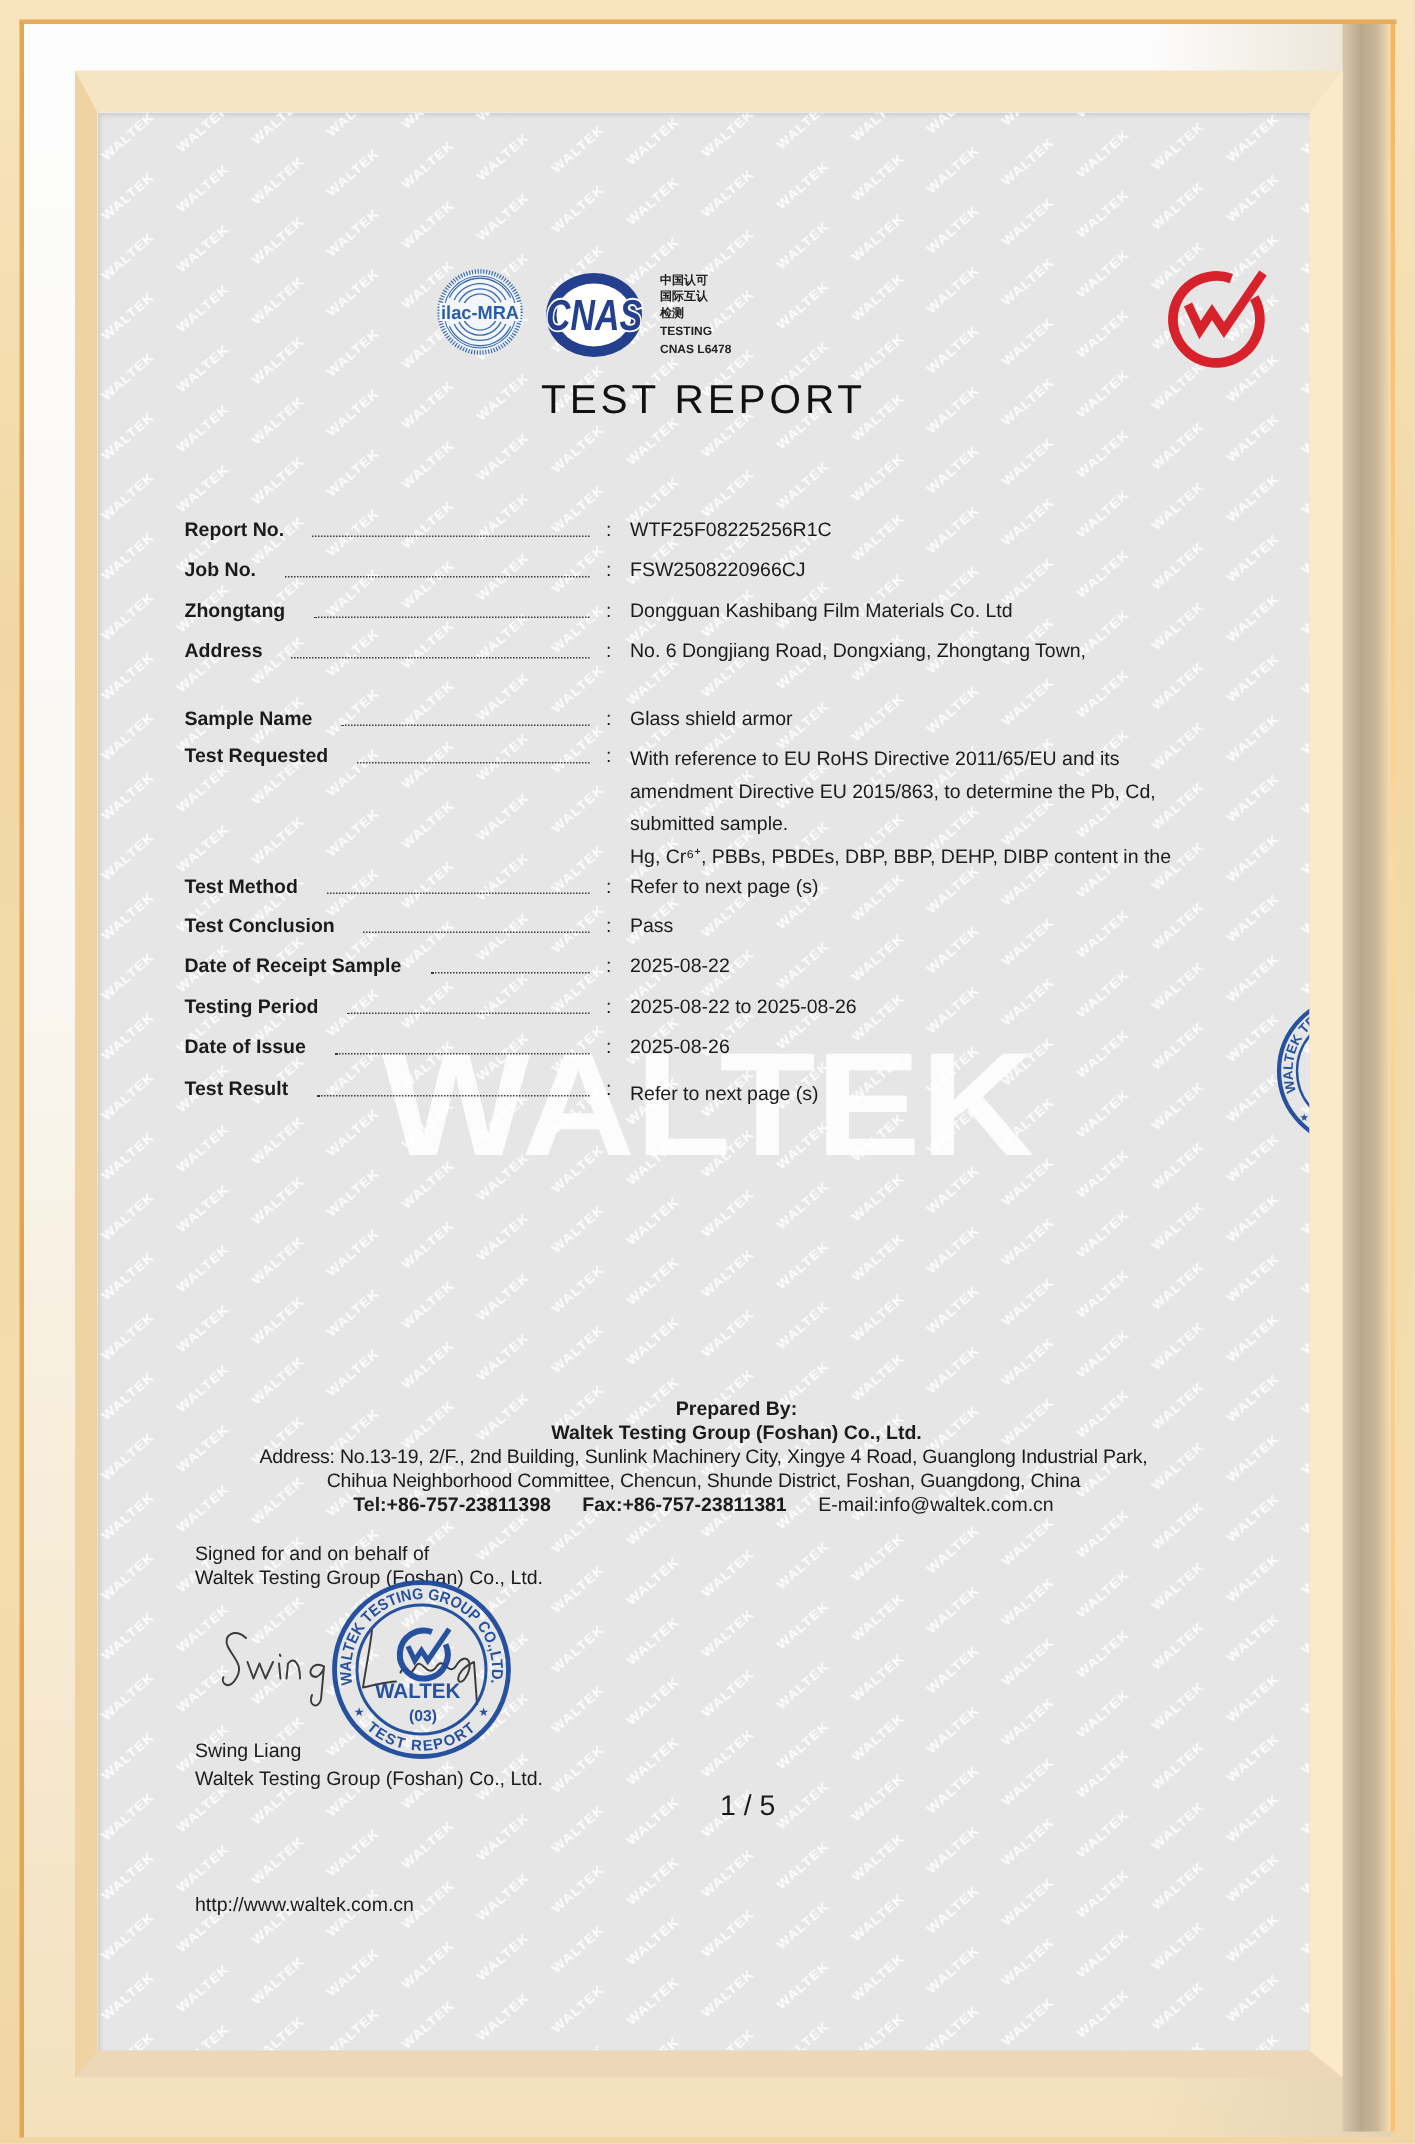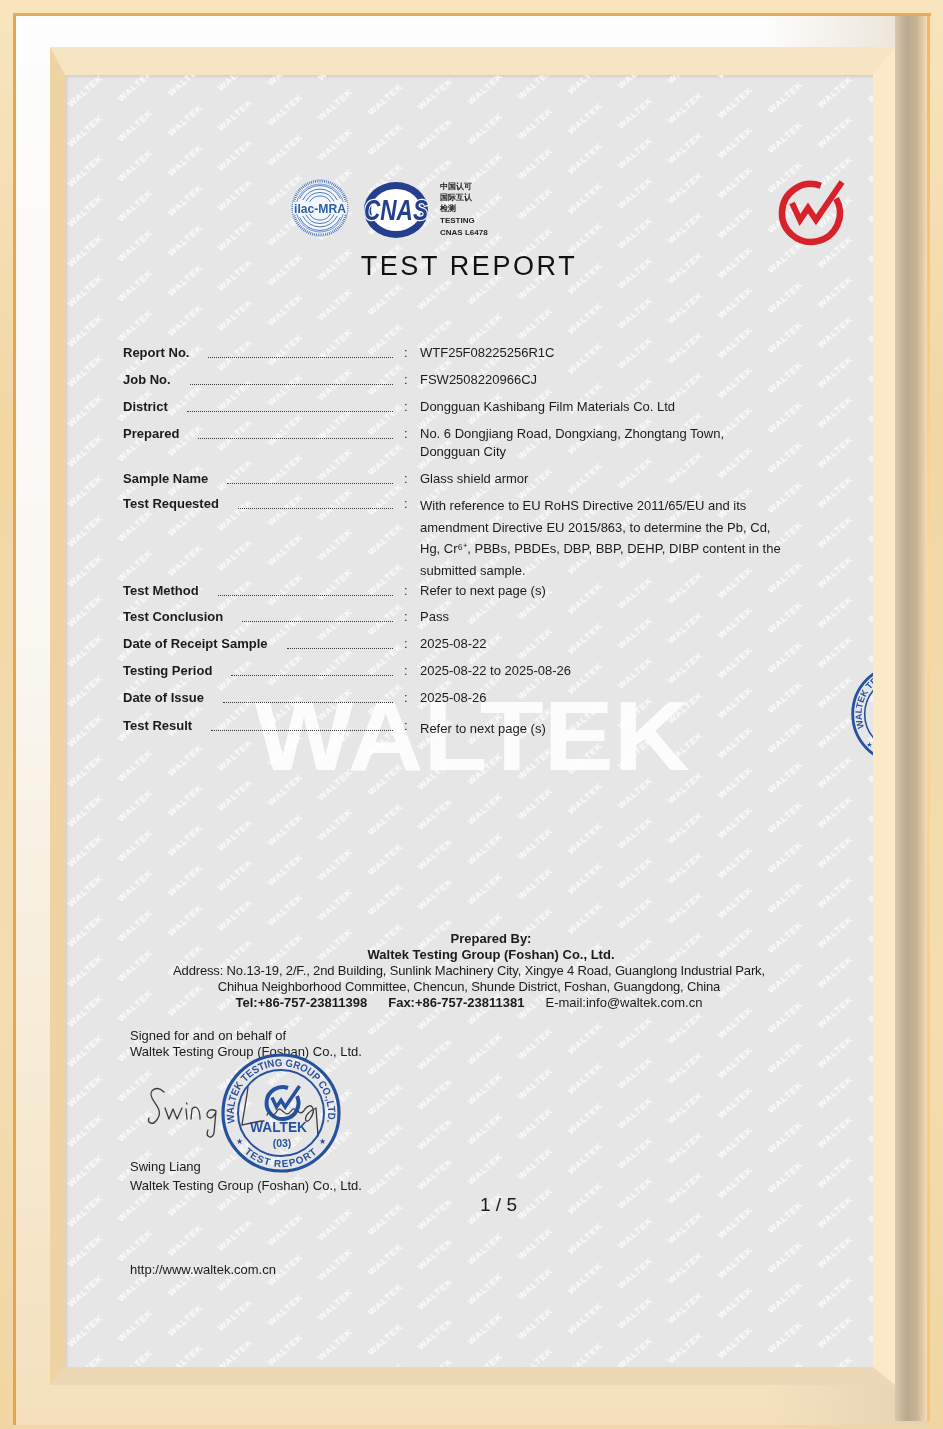--- a/index.html
+++ b/index.html
@@ -142,36 +142,35 @@
     <div class="label">
         <span>Job No.</span>
         <span class="leader"></span>
       </div>
     <span class="colon">:</span>
     <span class="value">FSW2508220966CJ</span>
   </div>
 
   <div class="row" style="top:324px">
     <div class="label">
-        <span>District</span>
+        <span>Zhongtang</span>
         <span class="leader"></span>
       </div>
     <span class="colon">:</span>
     <span class="value">Dongguan Kashibang Film Materials Co. Ltd</span>
   </div>
 
   <div class="row" style="top:351px">
     <div class="label">
-        <span>Prepared</span>
+        <span>Address</span>
         <span class="leader"></span>
       </div>
     <span class="colon">:</span>
     <div class="value-lines" style="top:-1px; line-height:18px;">
       <div>No. 6 Dongjiang Road, Dongxiang, Zhongtang Town,</div>
-      <div>Dongguan City</div>
     </div>
   </div>
 
   <div class="row" style="top:396px">
     <div class="label">
         <span>Sample Name</span>
         <span class="leader"></span>
       </div>
     <span class="colon">:</span>
     <span class="value">Glass shield armor</span>
@@ -179,22 +178,22 @@
 
   <div class="row" style="top:421px">
     <div class="label">
         <span>Test Requested</span>
         <span class="leader"></span>
       </div>
     <span class="colon">:</span>
     <div class="value-lines" style="top:-1px; line-height:21.7px;">
       <div>With reference to EU RoHS Directive 2011/65/EU and its</div>
       <div>amendment Directive EU 2015/863, to determine the Pb, Cd,</div>
+      <div>submitted sample.</div>
       <div>Hg, Cr⁶⁺, PBBs, PBDEs, DBP, BBP, DEHP, DIBP content in the</div>
-      <div>submitted sample.</div>
     </div>
   </div>
 
   <div class="row" style="top:508px">
     <div class="label">
         <span>Test Method</span>
         <span class="leader"></span>
       </div>
     <span class="colon">:</span>
     <span class="value">Refer to next page (s)</span>

